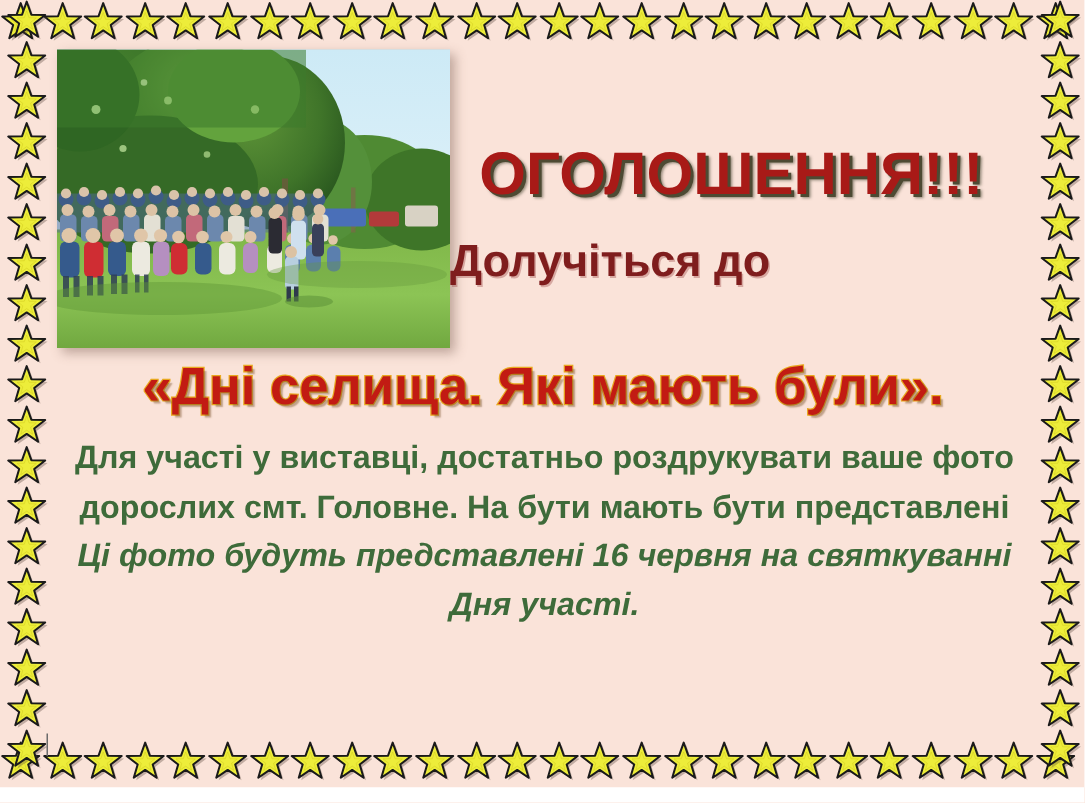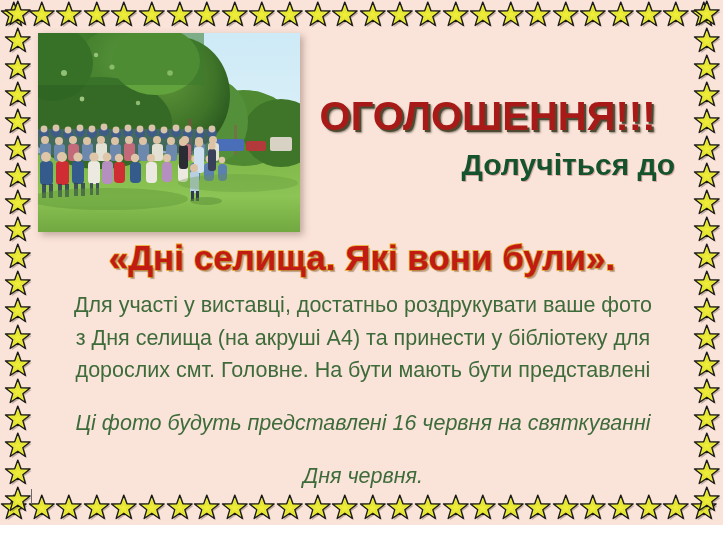--- a/index.html
+++ b/index.html
@@ -66,27 +66,27 @@
     line-height: 1;
     color: #a81a17;
     letter-spacing: 0px;
     text-shadow: 2px 2px 0 #4d4a33, 3px 3px 2px rgba(60,60,40,.55);
     z-index: 4;
   }
 
   .subhead {
     position: absolute;
     left: 300px;
-    top: 146px;
+    top: 156px;
     width: 375px;
-    text-align: right;
+    text-align: left;
     font-size: 30px;
     font-weight: bold;
     line-height: 1.27;
-    color: #14532d;
+    color: #7f1d1d;
     text-shadow: 1px 1px 0 rgba(150,60,60,.35);
     z-index: 4;
   }
 
   .exhibit-title {
     position: absolute;
     left: 26px;
     top: 240px;
     width: 672px;
     text-align: center;
@@ -101,30 +101,30 @@
     white-space: nowrap;
   }
 
   .body-copy {
     position: absolute;
     left: 34px;
     top: 289px;
     width: 658px;
     text-align: center;
     font-size: 21.5px;
-    font-weight: normal;
+    font-weight: bold;
     line-height: 1.52;
     color: #3e6b3a;
     z-index: 4;
   }
 
   .body-copy .final {
     display: block;
     font-style: italic;
-    margin-top: 20px;
+    margin-top: 0;
   }
 
   
   #caret {
     position: absolute;
     left: 31px;
     top: 489px;
     width: 1px;
     height: 15px;
     background: #6b6b6b;
@@ -335,28 +335,27 @@
       <ellipse cx="200" cy="150" rx="60" ry="9" fill="#63993c" opacity=".35"></ellipse>
     </svg>
   </div>
 
   <div class="headline">ОГОЛОШЕННЯ!!!</div>
 
   <div class="subhead">
     <div>Долучіться до</div>
   </div>
 
-  <div class="exhibit-title">«Дні селища. Які вони були».</div>
+  <div class="exhibit-title">«Дні селища. Які мають були».</div>
 
   <div class="body-copy">
     <div>Для участі у виставці, достатньо роздрукувати ваше фото</div>
-    <div>з Дня селища (на акруші А4) та принести у бібліотеку для</div>
     <div>дорослих смт. Головне. На бути мають бути представлені</div>
     <div class="final">Ці фото будуть представлені  16 червня  на святкуванні</div>
-    <div class="final">Дня червня.</div>
+    <div class="final">Дня участі.</div>
   </div>
 
   <div class="star-row top" id="stars-top">
       <svg viewBox="0 0 100 100" class="star">
         <polygon points="50.00,4.00 61.46,36.22 95.65,37.17 68.55,58.03 78.21,90.83 50.00,71.50 21.79,90.83 31.45,58.03 4.35,37.17 38.54,36.22" fill="rgba(90,70,60,0.35)" transform="translate(6,6)"></polygon>
         <polygon points="50.00,4.00 61.46,36.22 95.65,37.17 68.55,58.03 78.21,90.83 50.00,71.50 21.79,90.83 31.45,58.03 4.35,37.17 38.54,36.22" fill="#eded3a" stroke="#1a1a1a" stroke-width="5" stroke-linejoin="round"></polygon>
         <polygon points="50.00,4.00 61.46,36.22 95.65,37.17 68.55,58.03 78.21,90.83 50.00,71.50 21.79,90.83 31.45,58.03 4.35,37.17 38.54,36.22" fill="none" stroke="#c9c219" stroke-width="2" transform="translate(50,52) scale(0.52) translate(-50,-52)"></polygon>
       </svg>
       <svg viewBox="0 0 100 100" class="star">
         <polygon points="50.00,4.00 61.46,36.22 95.65,37.17 68.55,58.03 78.21,90.83 50.00,71.50 21.79,90.83 31.45,58.03 4.35,37.17 38.54,36.22" fill="rgba(90,70,60,0.35)" transform="translate(6,6)"></polygon>

